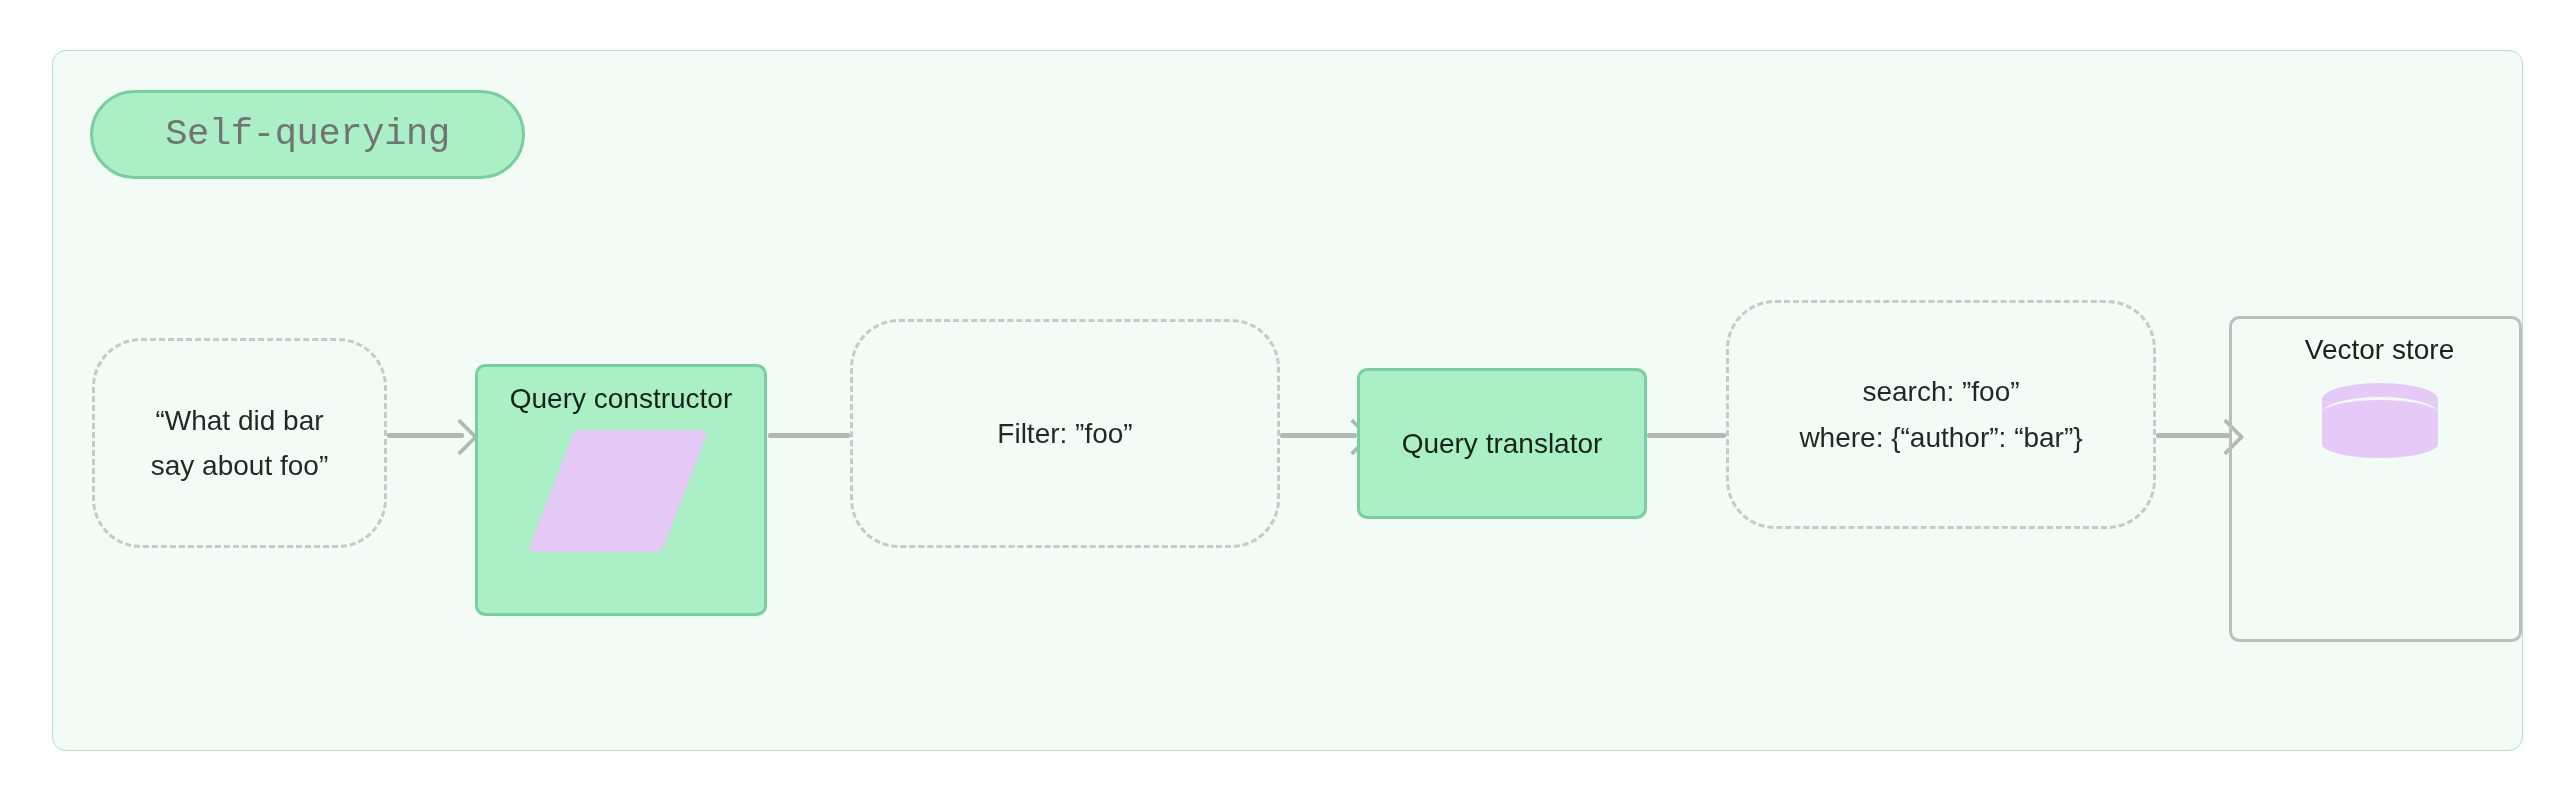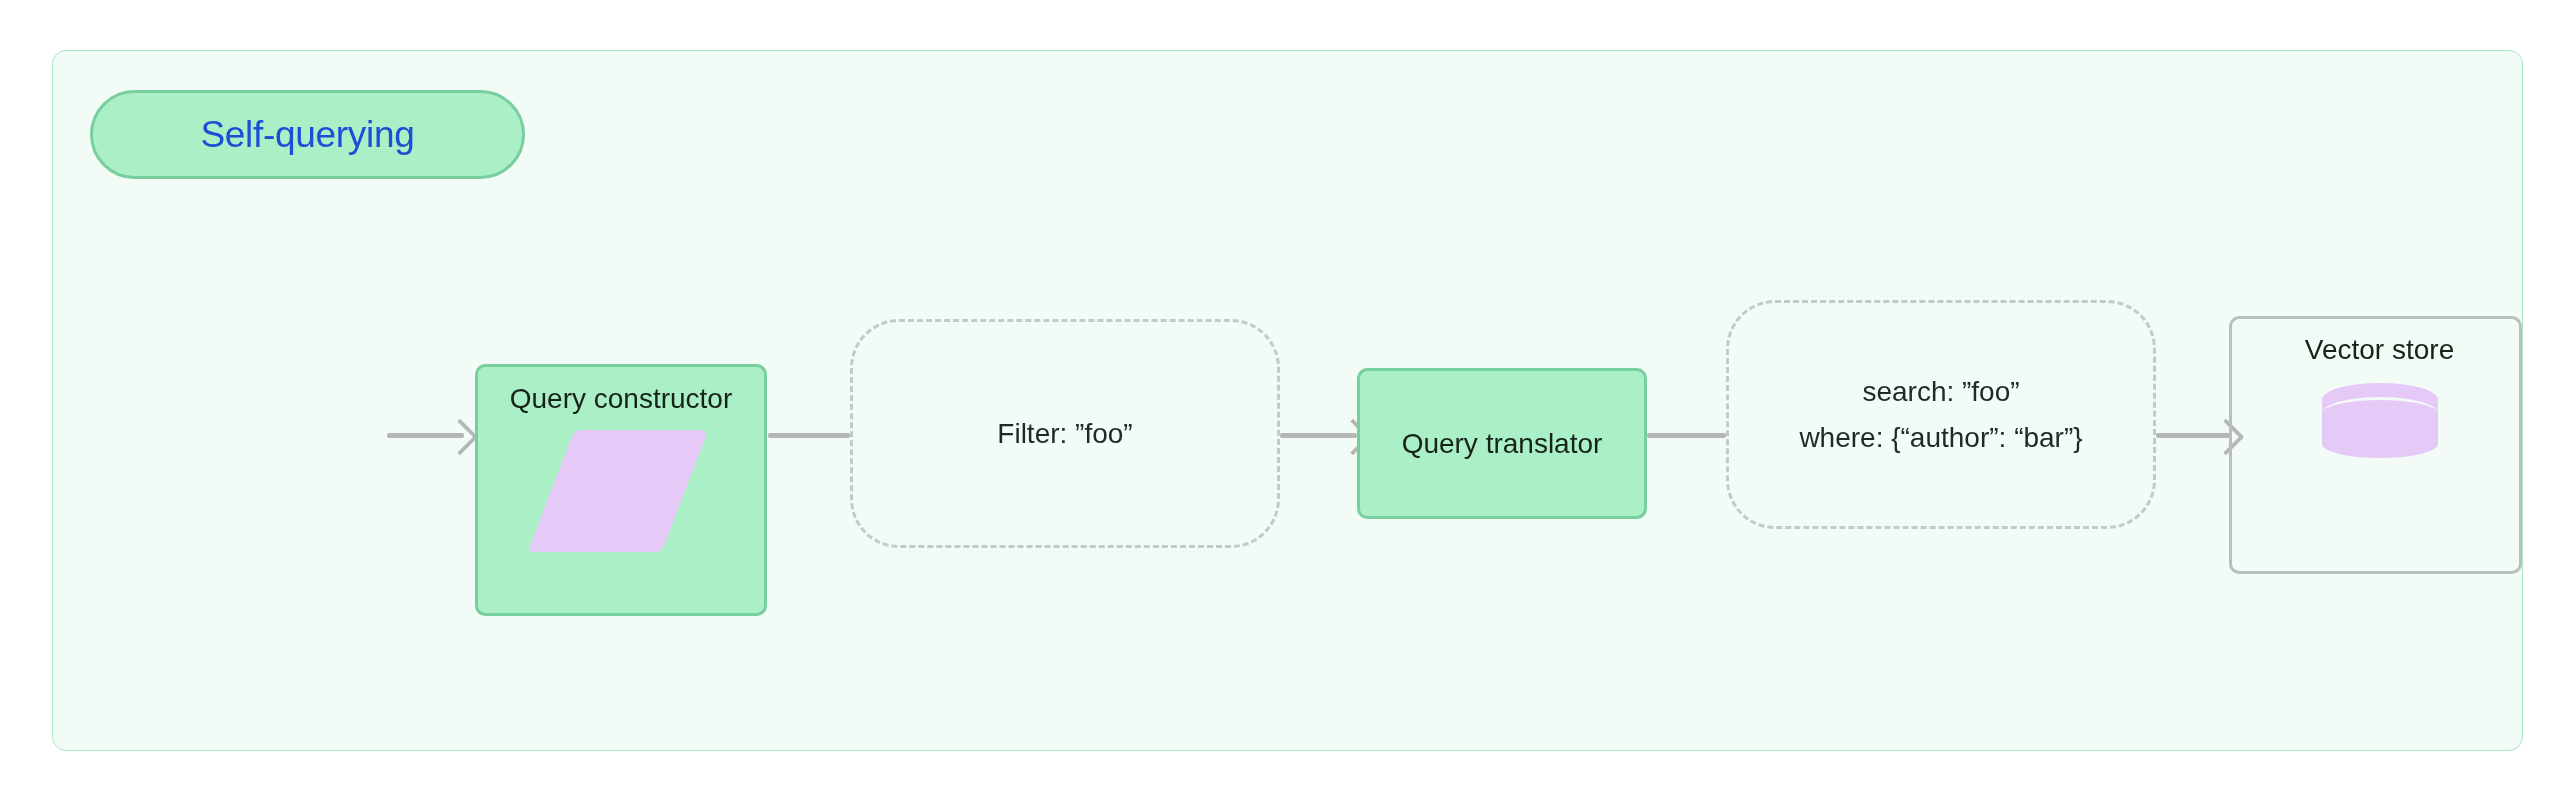--- a/index.html
+++ b/index.html
@@ -43,23 +43,24 @@
     box-sizing: border-box;
     background: #abefc6;
     border: 3.2px solid #77cf9e;
     border-radius: 643px;
     display: flex;
     align-items: center;
     justify-content: center;
   }
   .title-pill-label {
     font-size: 37px;
-    color: #1d4ed8;
+    color: #737373;
     letter-spacing: -0.3px;
     line-height: 1;
+    font-family: Liberation Mono, monospace;
   }
 
   
   .node {
     position: absolute;
     box-sizing: border-box;
   }
 
   
   .node-dashed {
@@ -189,20 +190,24 @@
 <body>
 
 <div class="canvas">
 
   <div class="subgraph"></div>
 
   <div class="title-pill">
     <span class="title-pill-label">Self-querying</span>
   </div>
 
+  <div class="node node-dashed" style="left:92px; top:338px; width:295px; height:210px;">
+    <span class="line">“What did bar</span>
+    <span class="line">say about foo”</span>
+  </div>
 
   <div class="edge" style="left:387px; top:433px; width:77px;"></div>
   <div class="arrowhead" style="left:447px; top:424px;"></div>
 
   <div class="node node-green node-constructor" style="left:475px; top:320px; width:292px; height:252px;margin-top:44px;">
     <span class="node-title">Query constructor</span>
     <div class="parallelogram"></div>
   </div>
 
   <div class="edge" style="left:768px; top:433px; width:82px;"></div>
@@ -221,21 +226,21 @@
   <div class="edge" style="left:1647px; top:433px; width:79px;"></div>
 
   <div class="node node-dashed" style="left:1726px; top:300px; width:430px; height:229px;">
     <span class="line">search: ”foo”</span>
     <span class="line">where: {“author”: “bar”}</span>
   </div>
 
   <div class="edge" style="left:2156px; top:433px; width:75px;"></div>
   <div class="arrowhead" style="left:2213px; top:424px;"></div>
 
-  <div class="node node-store" style="left:2229px; top:316px; width:293px; height:258px;padding-left:8px;">
+  <div class="node node-store" style="left:2229px; top:316px; width:293px; height:326px;padding-left:8px;">
     <span class="node-title">Vector store</span>
     <div class="cylinder">
       <div class="body"></div>
       <div class="top"></div>
       <div class="seam"></div>
     </div>
   </div>
 
 </div>
 

